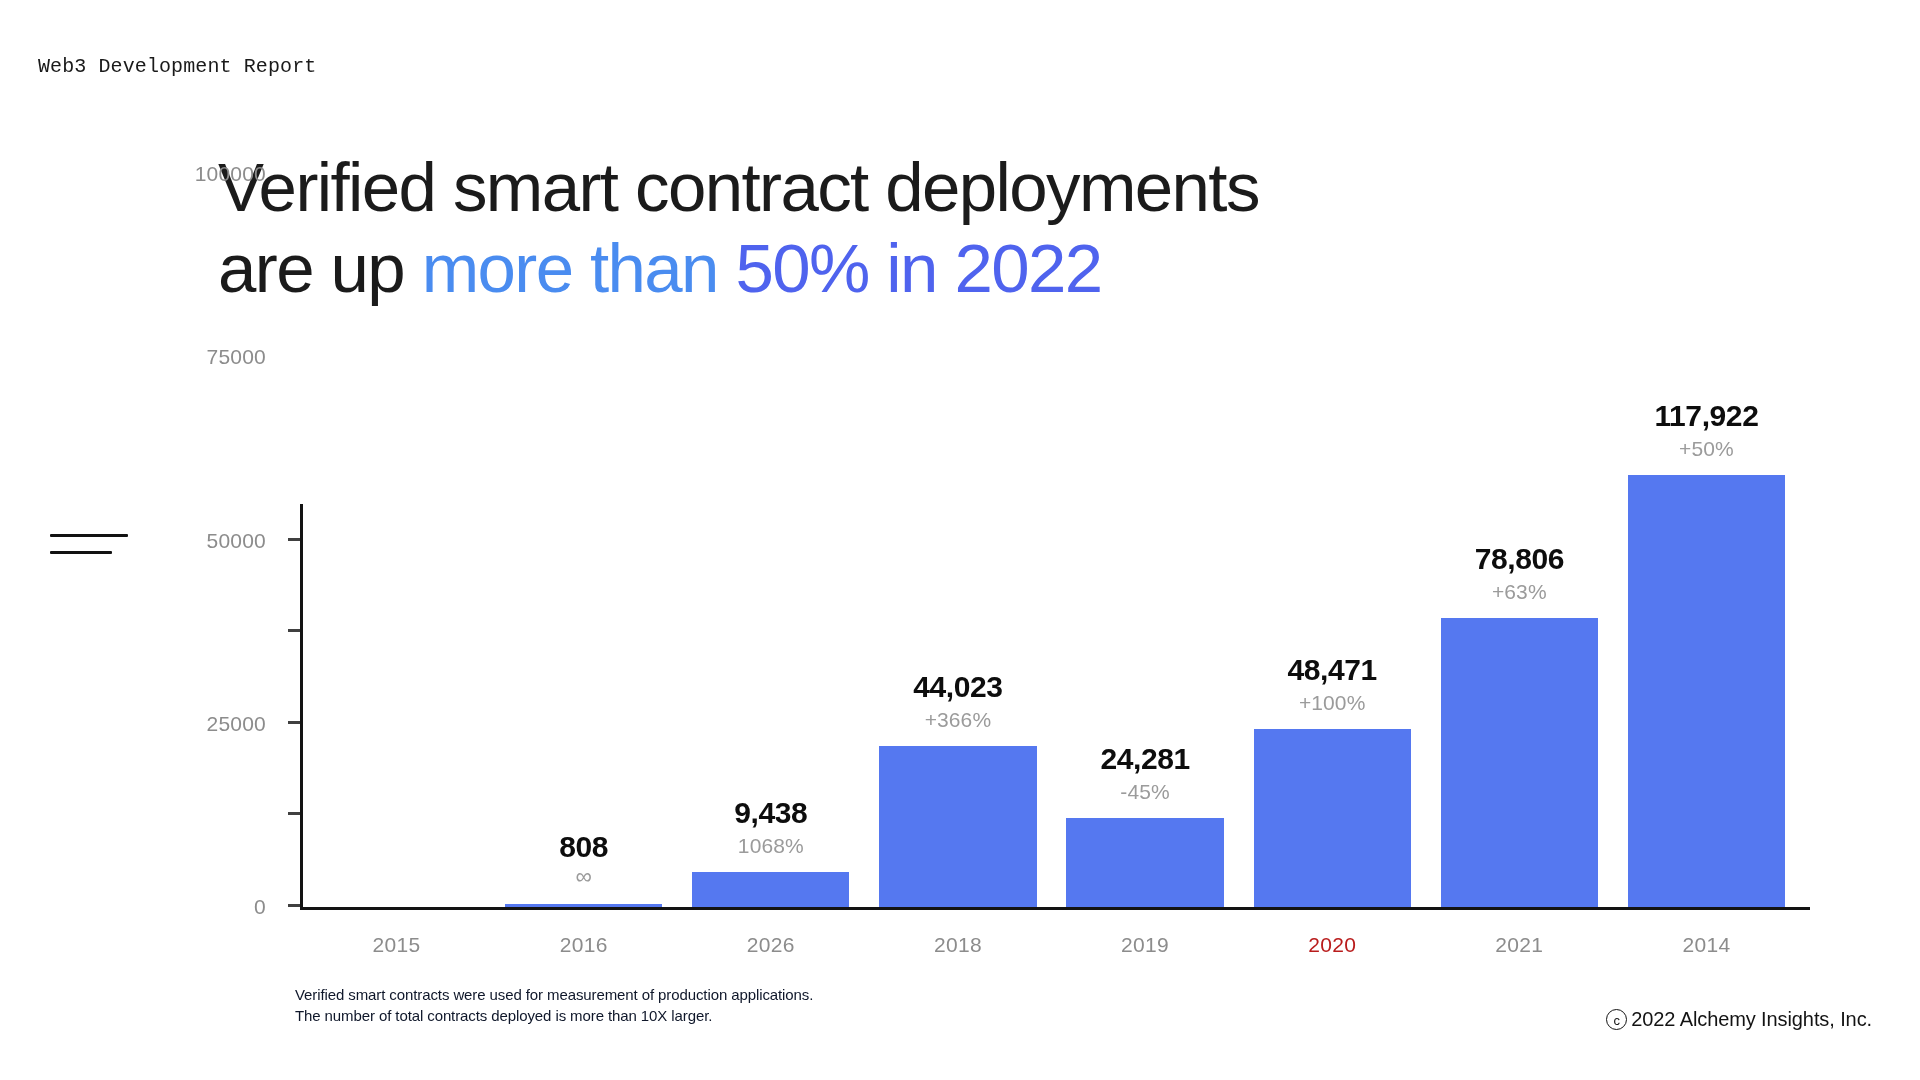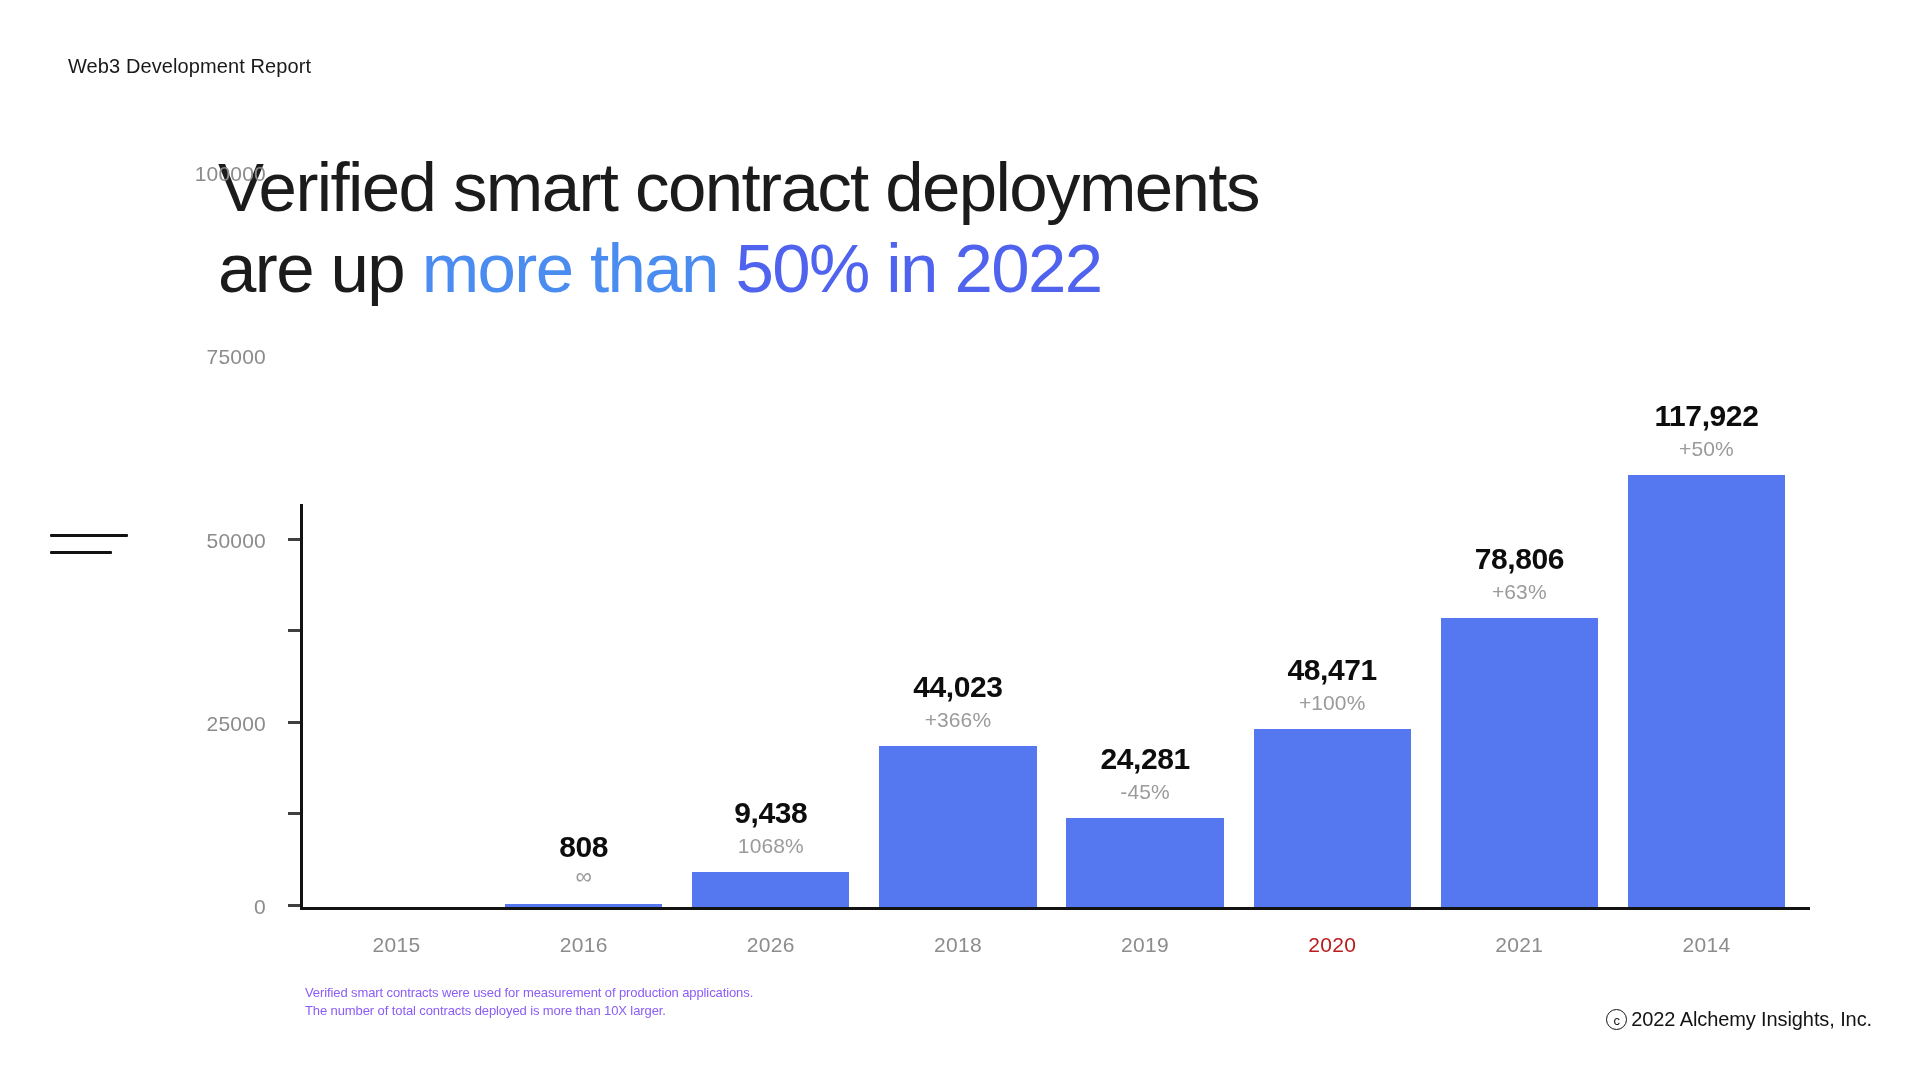--- a/index.html
+++ b/index.html
@@ -8,23 +8,24 @@
     background:#ffffff;
     font-family:"Liberation Sans","DejaVu Sans",sans-serif;
     color:#111111;
     overflow:hidden;
     position:relative;
   }
   #page{position:absolute;inset:0;}
 
   
   .report-label{
-    position:absolute;left:68px;top:55px;
+    position:absolute;left:38px;top:55px;
     font-size:20px;font-weight:400;color:#1a1a1a;
     letter-spacing:.1px;
+    font-family:Liberation Mono, monospace;
   }
 
   
   .title{
     position:absolute;left:218px;top:148px;
     width:1450px;
     font-size:69px;line-height:1.17;
     font-weight:400;letter-spacing:-1.6px;
     color:#1b1b1b;
     white-space:pre-wrap;
@@ -82,22 +83,22 @@
   }
   .bar-pct.inf{font-size:23px;}
   .xlabel{
     position:absolute;top:calc(100% + 26px);left:50%;
     transform:translateX(-50%);
     font-size:21px;color:#8e8e8e;white-space:nowrap;letter-spacing:.3px;
   }
 
   
   .footnote{
-    position:absolute;left:305px;top:984px;
-    font-size:13px;line-height:1.42;color:#8b5cf6;
+    position:absolute;left:295px;top:984px;
+    font-size:15px;line-height:1.42;color:#0f172a;
     white-space:pre-line;letter-spacing:-.1px;
   }
   .copyright{
     position:absolute;right:48px;top:1008px;
     font-size:20px;color:#131313;letter-spacing:-.1px;
     display:flex;align-items:center;gap:4px;
   }
   .copyright .c-mark{
     display:inline-block;width:19px;height:19px;border:1.7px solid #131313;
     border-radius:50%;position:relative;

